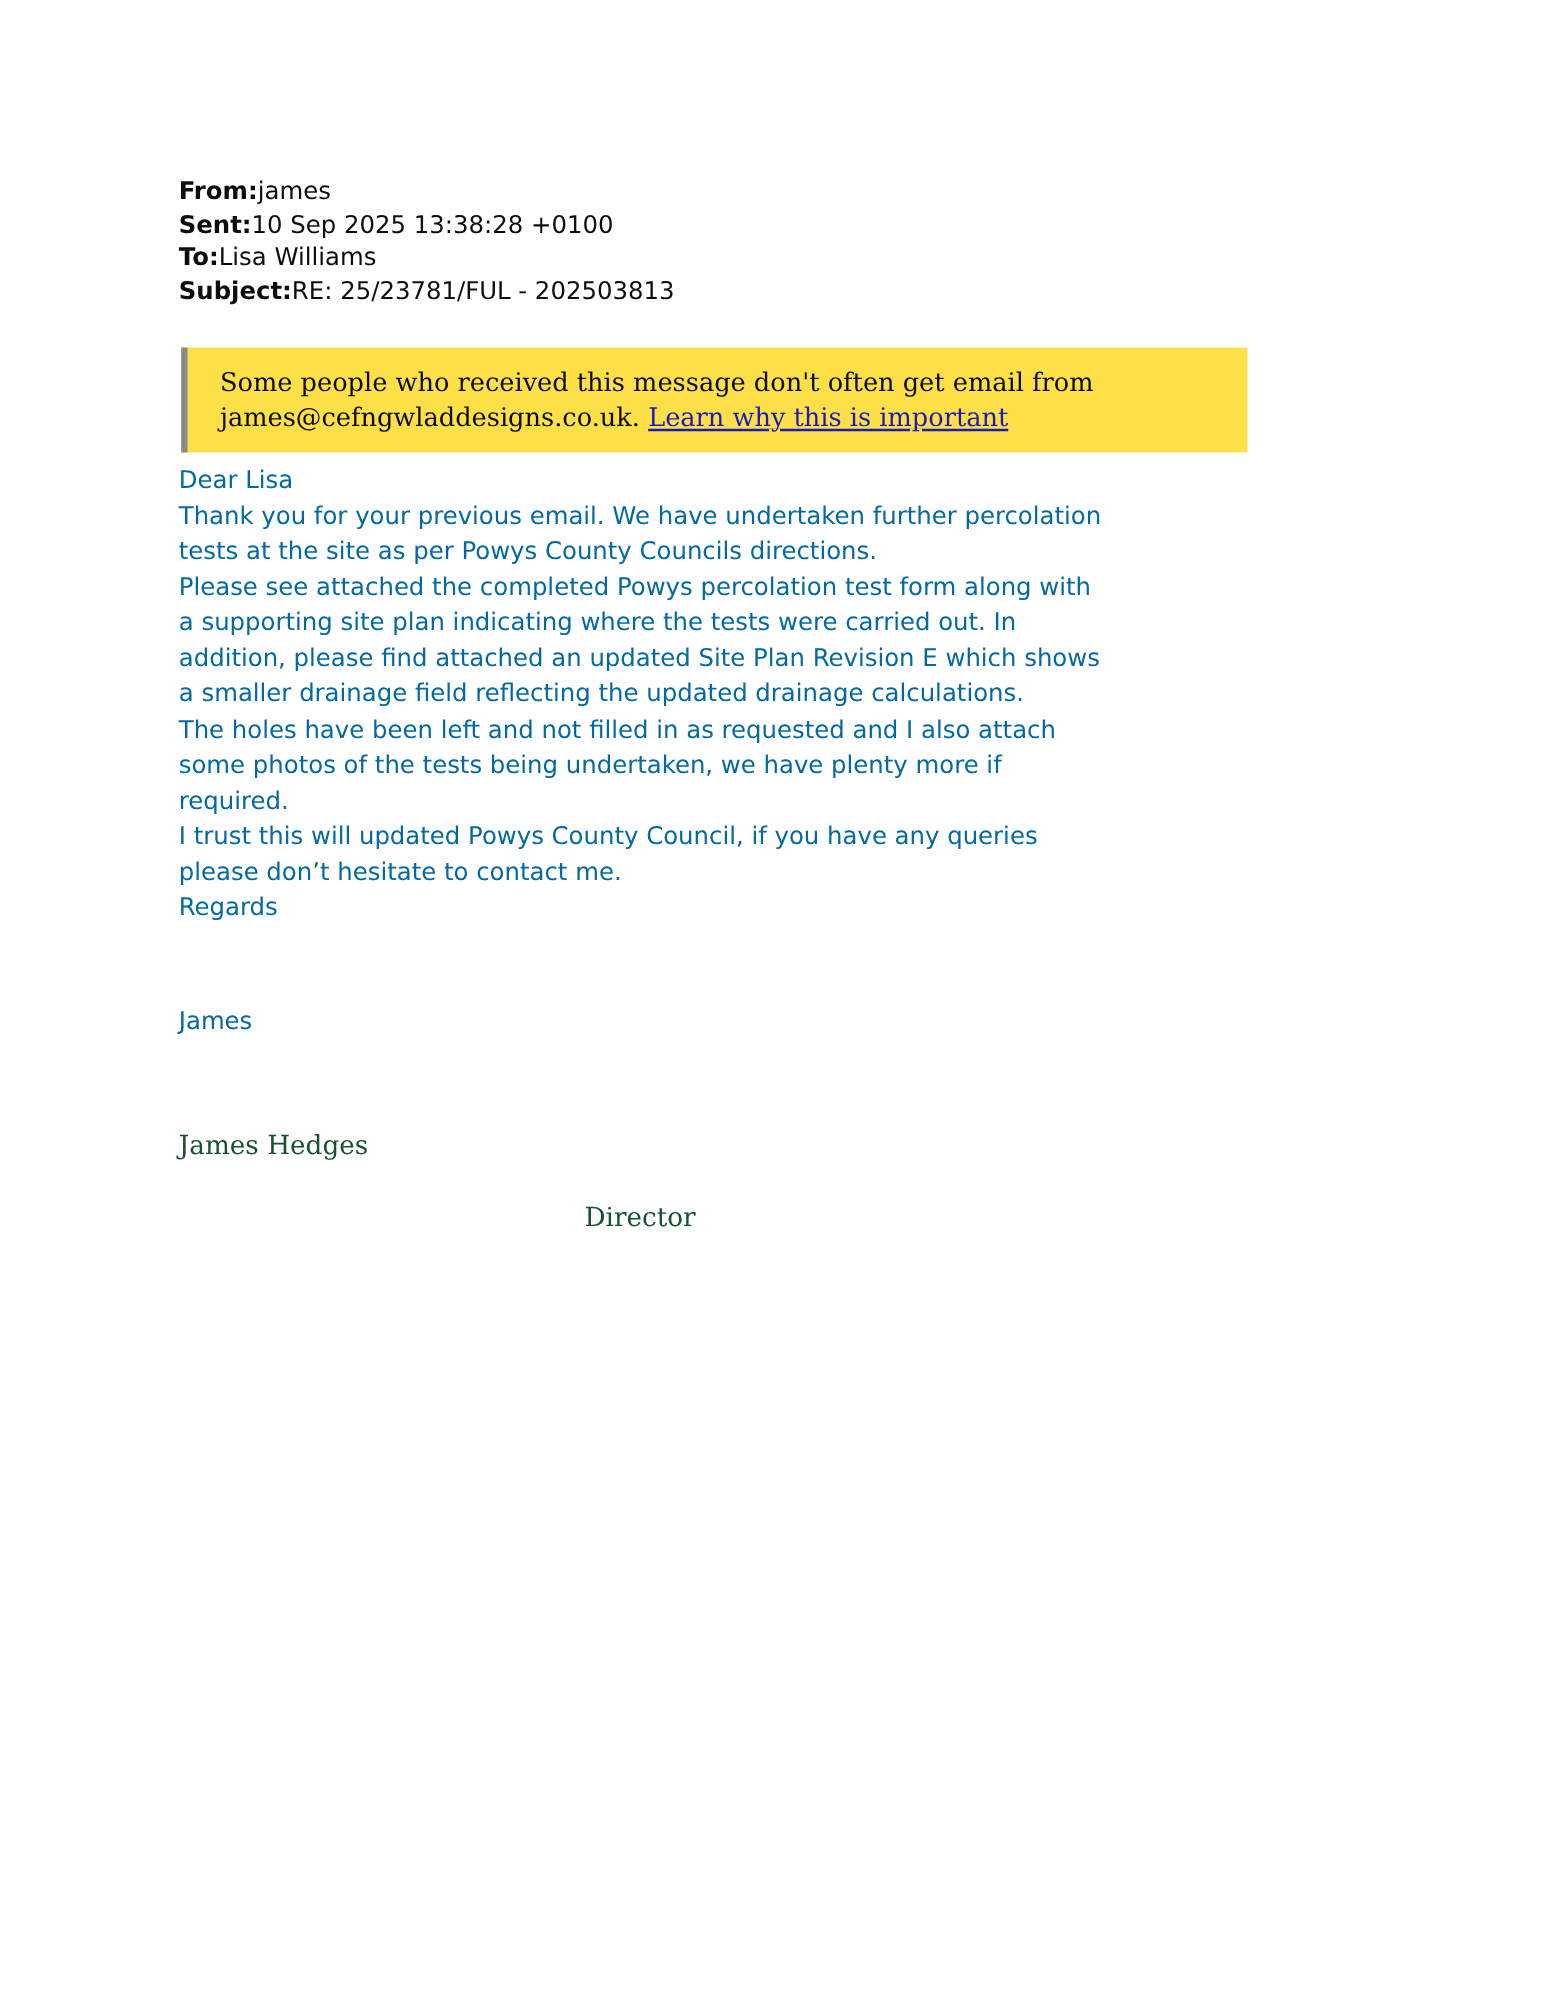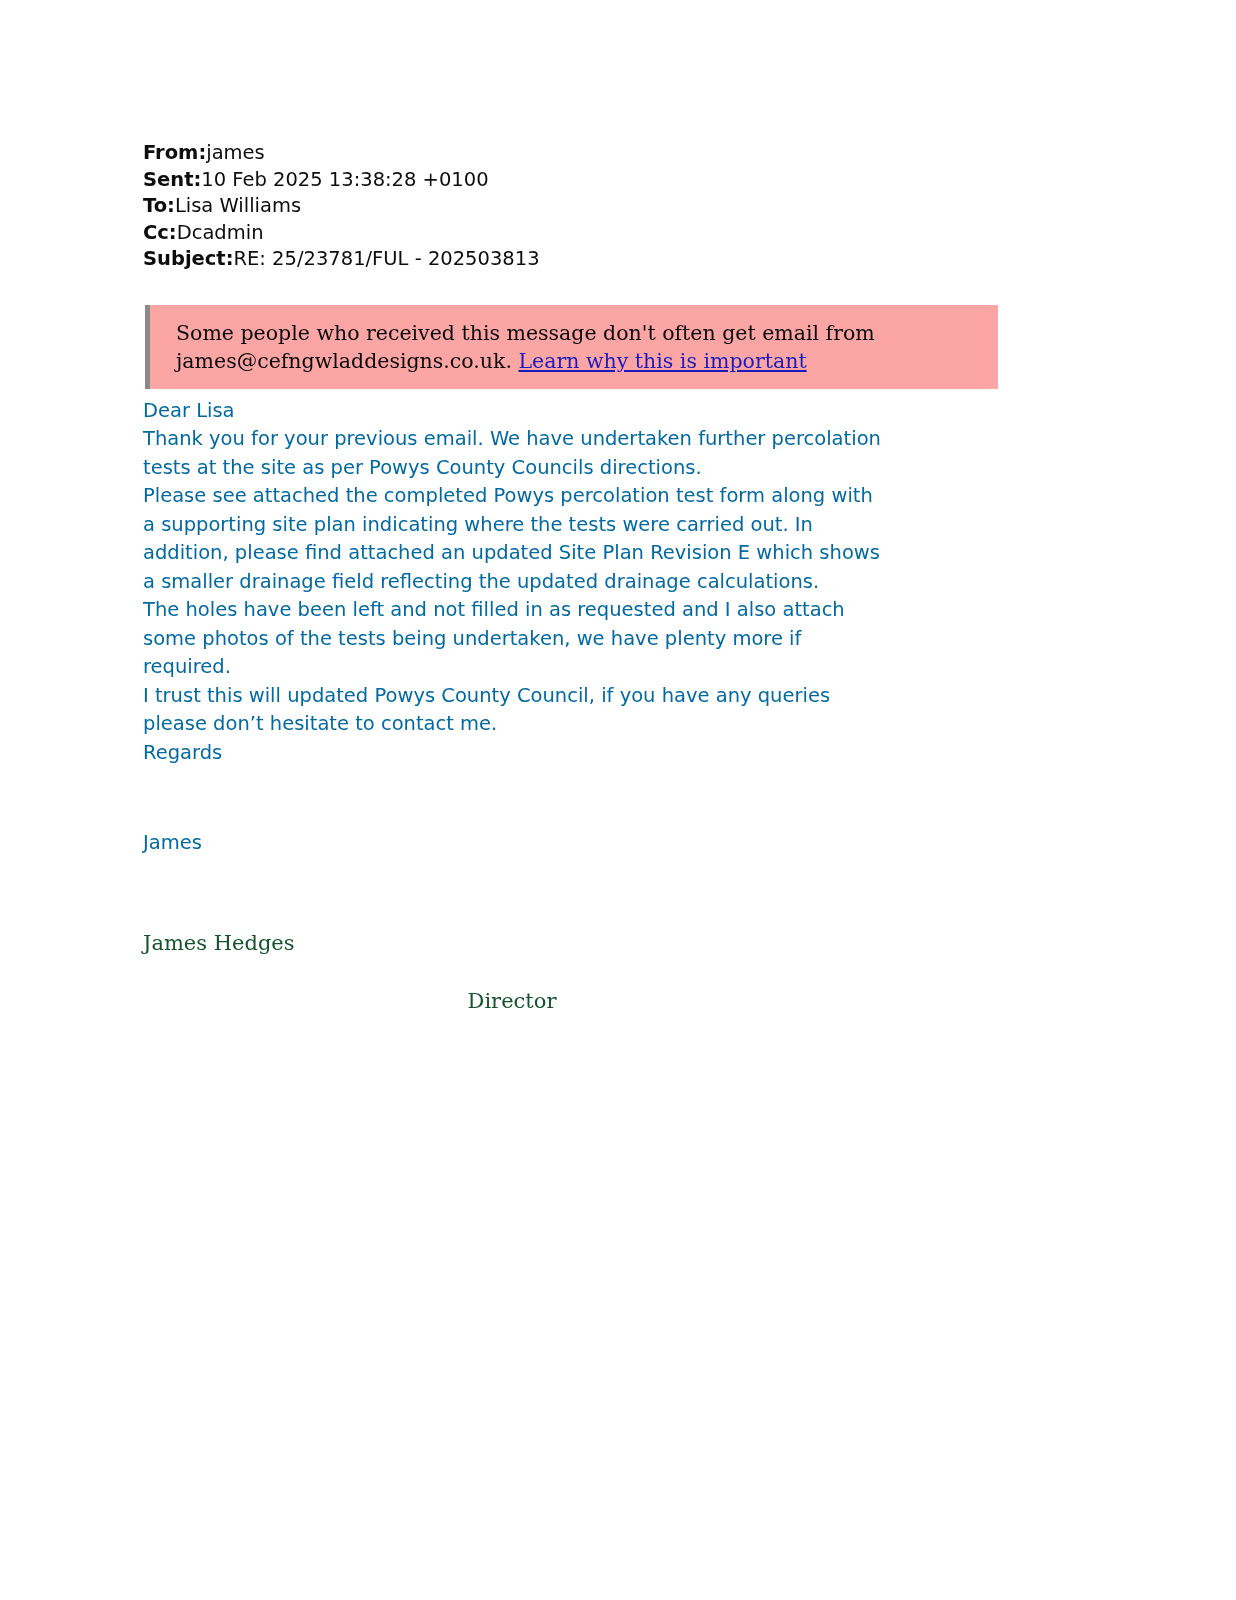--- a/index.html
+++ b/index.html
@@ -29,21 +29,21 @@
     white-space: normal;
   }
   .hdr-label {
     font-weight: bold;
   }
   .banner {
     margin-top: 32px;
     margin-left: 2px;
     width: 853px;
     box-sizing: border-box;
-    background: #fca5a5;
+    background: #fde047;
     border-left: 5px solid #8a8a8a;
     padding: 14px 30px 14px 26px;
     font-family: "DejaVu Serif", serif;
     font-size: 20.5px;
     line-height: 28px;
     color: #0a0a0a;
   }
   .banner a {
     color: #1b1bbb;
     text-decoration: underline;
@@ -79,27 +79,24 @@
 </head>
 <body>
 
 <div class="page">
 
   <div class="headers">
     <div class="hdr-line">
       <span class="hdr-label">From:</span><span>james</span>
     </div>
     <div class="hdr-line">
-      <span class="hdr-label">Sent:</span><span>10 Feb 2025 13:38:28 +0100</span>
+      <span class="hdr-label">Sent:</span><span>10 Sep 2025 13:38:28 +0100</span>
     </div>
     <div class="hdr-line">
       <span class="hdr-label">To:</span><span>Lisa Williams</span>
-    </div>
-    <div class="hdr-line">
-      <span class="hdr-label">Cc:</span><span>Dcadmin</span>
     </div>
     <div class="hdr-line">
       <span class="hdr-label">Subject:</span><span>RE: 25/23781/FUL - 202503813</span>
     </div>
   </div>
 
   <div class="banner">
     <span>Some people who received this message don't often get email from james@cefngwladdesigns.co.uk.</span>
     <a href="#">Learn why this is important</a>
   </div>

